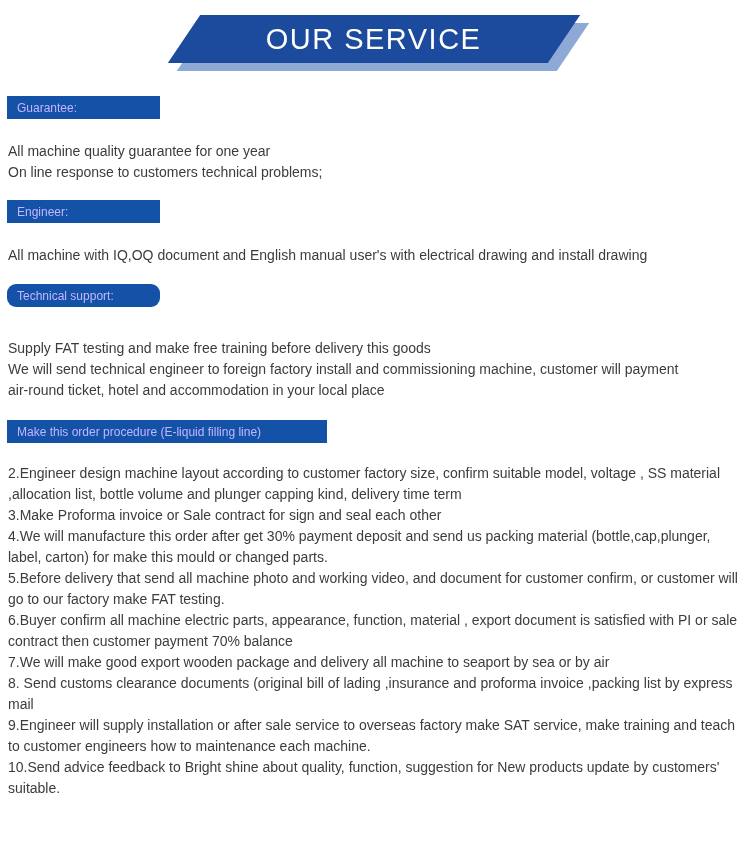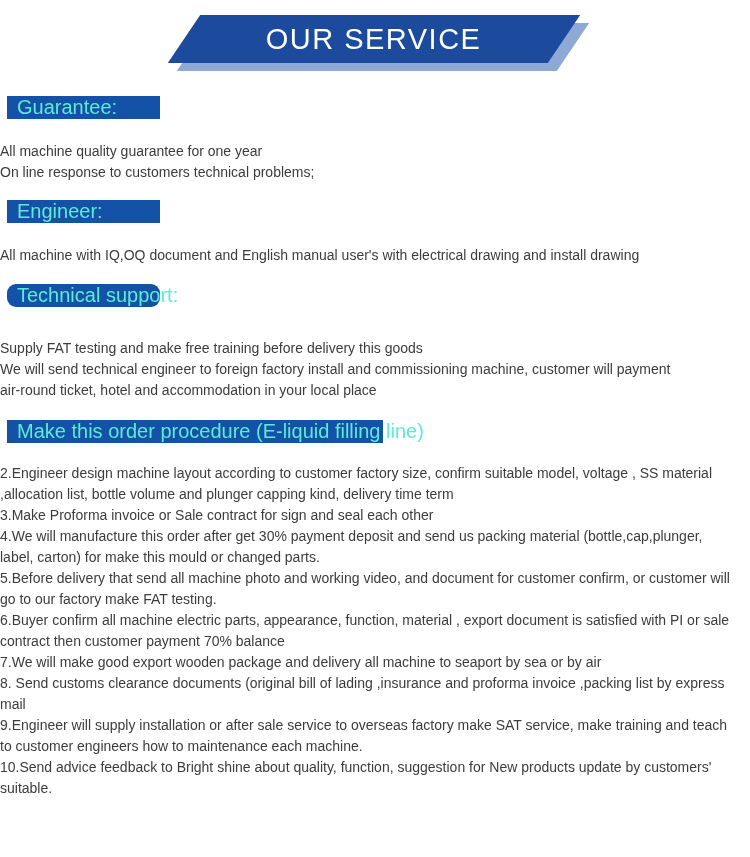--- a/index.html
+++ b/index.html
@@ -22,23 +22,23 @@
   .banner-text {
     transform:skewX(34deg);
     color:#ffffff; font-size:29px; letter-spacing:1.5px; white-space:pre;
   }
   
   .label-bar {
     background:#1452a8; height:23px; margin-left:7px;
     display:flex; align-items:center; padding-left:10px;
   }
   .bar-narrow { width:153px; }
-  .bar-wide   { width:376px; }
-  .label-bar span { color:#5eead4; font-size:20px; white-space:pre; }
-  .body-lines { }
+  .bar-wide   { width:320px; }
+  .label-bar span { color:#c4b5fd; font-size:12px; white-space:pre; }
+  .body-lines { padding-left:8px; }
   .line {
     font-size:14px; line-height:21px; color:#3c3c3c; white-space:pre;
   }
   .s-guarantee { margin-top:25px; }
   .b-guarantee { margin-top:22px; }
   .s-document  { margin-top:17px; }
   .b-document  { margin-top:22px; }
   .s-technical { margin-top:18px; }
   .b-technical { margin-top:31px; }
   .s-order     { margin-top:19px; }

